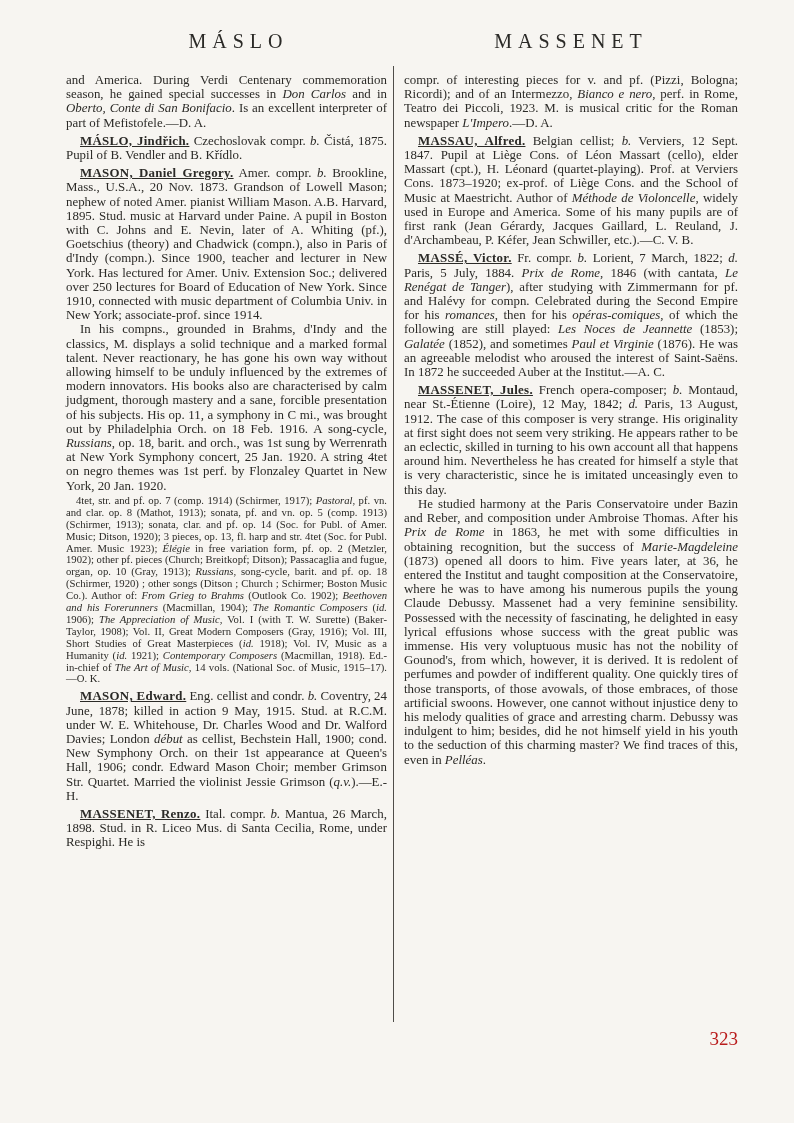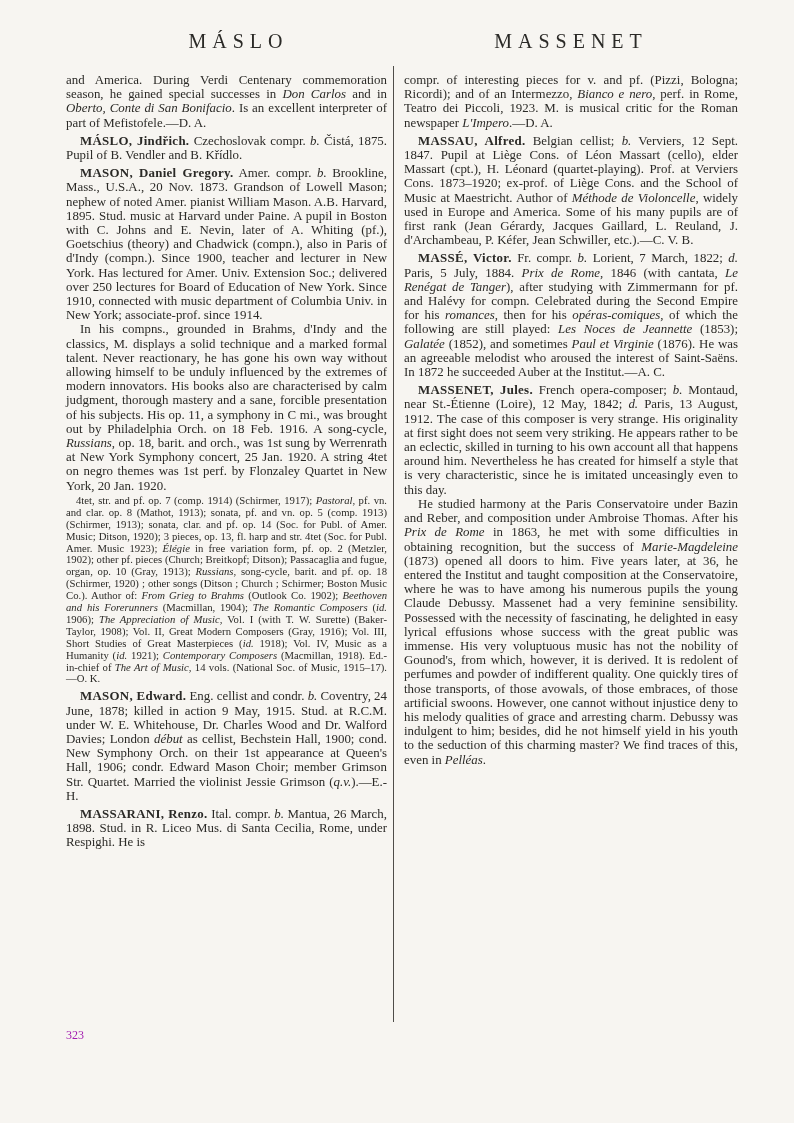--- a/index.html
+++ b/index.html
@@ -27,43 +27,43 @@
     text-align:justify;
     margin-top:9px;
   }
   .column.left  { left:66px;  width:321px; }
   .column.right { left:404px; width:334px; }
   .column p { margin:0; }
   .column p.body  { font-size:12.9px; line-height:14.2px; }
   .column p.works { font-size:10.7px; line-height:11.9px; margin:2px 0 2px 0; text-indent:10px; }
   .column p.ind   { text-indent:14px; }
   .column p.entry { margin-top:4px; }
-  .column b { letter-spacing:0.3px; }
+  .column b { letter-spacing:0.3px;text-decoration:underline; }
   .page-number {
     position:absolute; top:1028px; left:66px; width:672px;
-    text-align:left; font-size:12px; color:#a21caf;
+    text-align:right; font-size:19px; color:#b91c1c;
   }
 </style>
 </head>
 <body>
 
 <div class="page">
   <div class="running-head left">MÁSLO</div>
   <div class="running-head right">MASSENET</div>
 
   <div class="col-rule"></div>
 
   <div class="column left">
       <p class="body">and America.  During Verdi Centenary commemoration season, he gained special successes in <i>Don Carlos</i> and in <i>Oberto, Conte di San Bonifacio</i>.  Is an excellent interpreter of part of Mefistofele.—D. A.</p>
       <p class="body ind entry"><b>MÁSLO, Jindřich.</b>  Czechoslovak compr. <i>b.</i> Čistá, 1875.  Pupil of B. Vendler and B. Křídlo.</p>
       <p class="body ind entry"><b>MASON, Daniel Gregory.</b>  Amer. compr. <i>b.</i> Brookline, Mass., U.S.A., 20 Nov. 1873.  Grandson of Lowell Mason;  nephew of noted Amer. pianist William Mason.   A.B. Harvard, 1895. Stud. music at Harvard under Paine.  A pupil in Boston with C. Johns and E. Nevin, later of A. Whiting (pf.), Goetschius (theory) and Chadwick (compn.), also in Paris of d'Indy (compn.). Since 1900, teacher and lecturer in New York. Has lectured for Amer. Univ. Extension Soc.; delivered over 250 lectures for Board of Education of New York.  Since 1910, connected with music department of Columbia Univ. in New York;  associate-prof. since 1914.</p>
       <p class="body ind">In his compns., grounded in Brahms, d'Indy and the classics, M. displays a solid technique and a marked formal talent.  Never reactionary, he has gone his own way without allowing himself to be unduly influenced by the extremes of modern innovators.  His books also are characterised by calm judgment, thorough mastery and a sane, forcible presentation of his subjects.  His op. 11, a symphony in C mi., was brought out by Philadelphia Orch. on 18 Feb. 1916.  A song-cycle, <i>Russians</i>, op. 18, barit. and orch., was 1st sung by Werrenrath at New York Symphony concert, 25 Jan. 1920.  A string 4tet on negro themes was 1st perf. by Flonzaley Quartet in New York, 20 Jan. 1920.</p>
       <p class="works">4tet, str. and pf. op. 7 (comp. 1914) (Schirmer, 1917);  <i>Pastoral</i>, pf. vn. and clar. op. 8 (Mathot, 1913); sonata, pf. and vn. op. 5 (comp. 1913) (Schirmer, 1913);  sonata, clar. and pf. op. 14 (Soc. for Publ. of Amer. Music; Ditson, 1920);  3 pieces, op. 13, fl. harp and str. 4tet (Soc. for Publ. Amer. Music 1923);  <i>Élégie</i> in free variation form, pf. op. 2 (Metzler, 1902); other pf. pieces (Church; Breitkopf; Ditson); Passacaglia and fugue, organ, op. 10 (Gray, 1913);  <i>Russians</i>, song-cycle, barit. and pf. op. 18 (Schirmer, 1920) ;  other songs (Ditson ;  Church ; Schirmer;  Boston Music Co.).   Author of: <i>From Grieg to Brahms</i> (Outlook Co. 1902);   <i>Beethoven and his Forerunners</i> (Macmillan, 1904);  <i>The Romantic Composers</i> (<i>id.</i> 1906);  <i>The Appreciation of Music</i>, Vol. I (with T. W. Surette) (Baker-Taylor, 1908); Vol. II, Great Modern Composers (Gray, 1916);  Vol. III, Short Studies of Great Masterpieces (<i>id.</i> 1918); Vol. IV, Music as a Humanity (<i>id.</i> 1921);  <i>Contemporary Composers</i> (Macmillan, 1918).  Ed.-in-chief of <i>The Art of Music</i>, 14 vols. (National Soc. of Music, 1915–17).—O. K.</p>
       <p class="body ind entry"><b>MASON, Edward.</b>  Eng. cellist and condr.  <i>b.</i> Coventry, 24 June, 1878;  killed in action 9 May, 1915.  Stud. at R.C.M. under W. E. Whitehouse, Dr. Charles Wood and Dr. Walford Davies; London <i>début</i> as cellist, Bechstein Hall, 1900; cond. New Symphony Orch. on their 1st appearance at Queen's Hall, 1906;  condr. Edward Mason Choir;  member Grimson Str. Quartet. Married the violinist Jessie Grimson (<i>q.v.</i>).—E.-H.</p>
-      <p class="body ind entry"><b>MASSARANI, Renzo.</b>  Ital. compr.  <i>b.</i> Mantua, 26 March, 1898.  Stud. in R. Liceo Mus. di Santa Cecilia, Rome, under Respighi.   He is</p>
+      <p class="body ind entry"><b>MASSENET, Renzo.</b>  Ital. compr.  <i>b.</i> Mantua, 26 March, 1898.  Stud. in R. Liceo Mus. di Santa Cecilia, Rome, under Respighi.   He is</p>
     </div>
 
   <div class="column right">
       <p class="body">compr. of interesting pieces for v. and pf. (Pizzi, Bologna; Ricordi); and of an Intermezzo, <i>Bianco e nero</i>, perf. in Rome, Teatro dei Piccoli, 1923. M. is musical critic for the Roman newspaper <i>L'Impero</i>.—D. A.</p>
       <p class="body ind entry"><b>MASSAU, Alfred.</b>  Belgian cellist;  <i>b.</i> Verviers, 12 Sept. 1847.   Pupil at Liège Cons. of Léon Massart (cello), elder Massart (cpt.), H. Léonard (quartet-playing).   Prof. at Verviers Cons. 1873–1920;  ex-prof. of Liège Cons. and the School of Music at Maestricht.   Author of <i>Méthode de Violoncelle</i>, widely used in Europe and America.  Some of his many pupils are of first rank (Jean Gérardy, Jacques Gaillard, L. Reuland, J. d'Archambeau, P. Kéfer, Jean Schwiller, etc.).—C. V. B.</p>
       <p class="body ind entry"><b>MASSÉ, Victor.</b>  Fr. compr. <i>b.</i> Lorient, 7 March, 1822;  <i>d.</i> Paris, 5 July, 1884.  <i>Prix de Rome</i>, 1846 (with cantata, <i>Le Renégat de Tanger</i>), after studying with Zimmermann for pf. and Halévy for compn.  Celebrated during the Second Empire for his <i>romances</i>, then for his <i>opéras-comiques</i>, of which the following are still played: <i>Les Noces de Jeannette</i> (1853);  <i>Galatée</i> (1852), and sometimes <i>Paul et Virginie</i> (1876).  He was an agreeable melodist who aroused the interest of Saint-Saëns.  In 1872 he succeeded Auber at the Institut.—A. C.</p>
       <p class="body ind entry"><b>MASSENET, Jules.</b>  French opera-composer; <i>b.</i> Montaud, near St.-Étienne (Loire), 12 May, 1842;  <i>d.</i> Paris, 13 August, 1912.   The case of this composer is very strange.  His originality at first sight does not seem very striking. He appears rather to be an eclectic, skilled in turning to his own account all that happens around him.   Nevertheless he has created for himself a style that is very characteristic, since he is imitated unceasingly even to this day.</p>
       <p class="body ind">He studied harmony at the Paris Conservatoire under Bazin and Reber, and composition under Ambroise Thomas.  After his <i>Prix de Rome</i> in 1863, he met with some difficulties in obtaining recognition, but the success of <i>Marie-Magdeleine</i> (1873) opened all doors to him. Five years later, at 36, he entered the Institut and taught composition at the Conservatoire, where he was to have among his numerous pupils the young Claude Debussy.  Massenet had a very feminine sensibility.  Possessed with the necessity of fascinating, he delighted in easy lyrical effusions whose success with the great public was immense.  His very voluptuous music has not the nobility of Gounod's, from which, however, it is derived.   It is redolent of perfumes and powder of indifferent quality.  One quickly tires of those transports, of those avowals, of those embraces, of those artificial swoons.  However, one cannot without injustice deny to his melody qualities of grace and arresting charm.  Debussy was indulgent to him;  besides, did he not himself yield in his youth to the seduction of this charming master?   We find traces of this, even in <i>Pelléas</i>.</p>
     </div>
 

